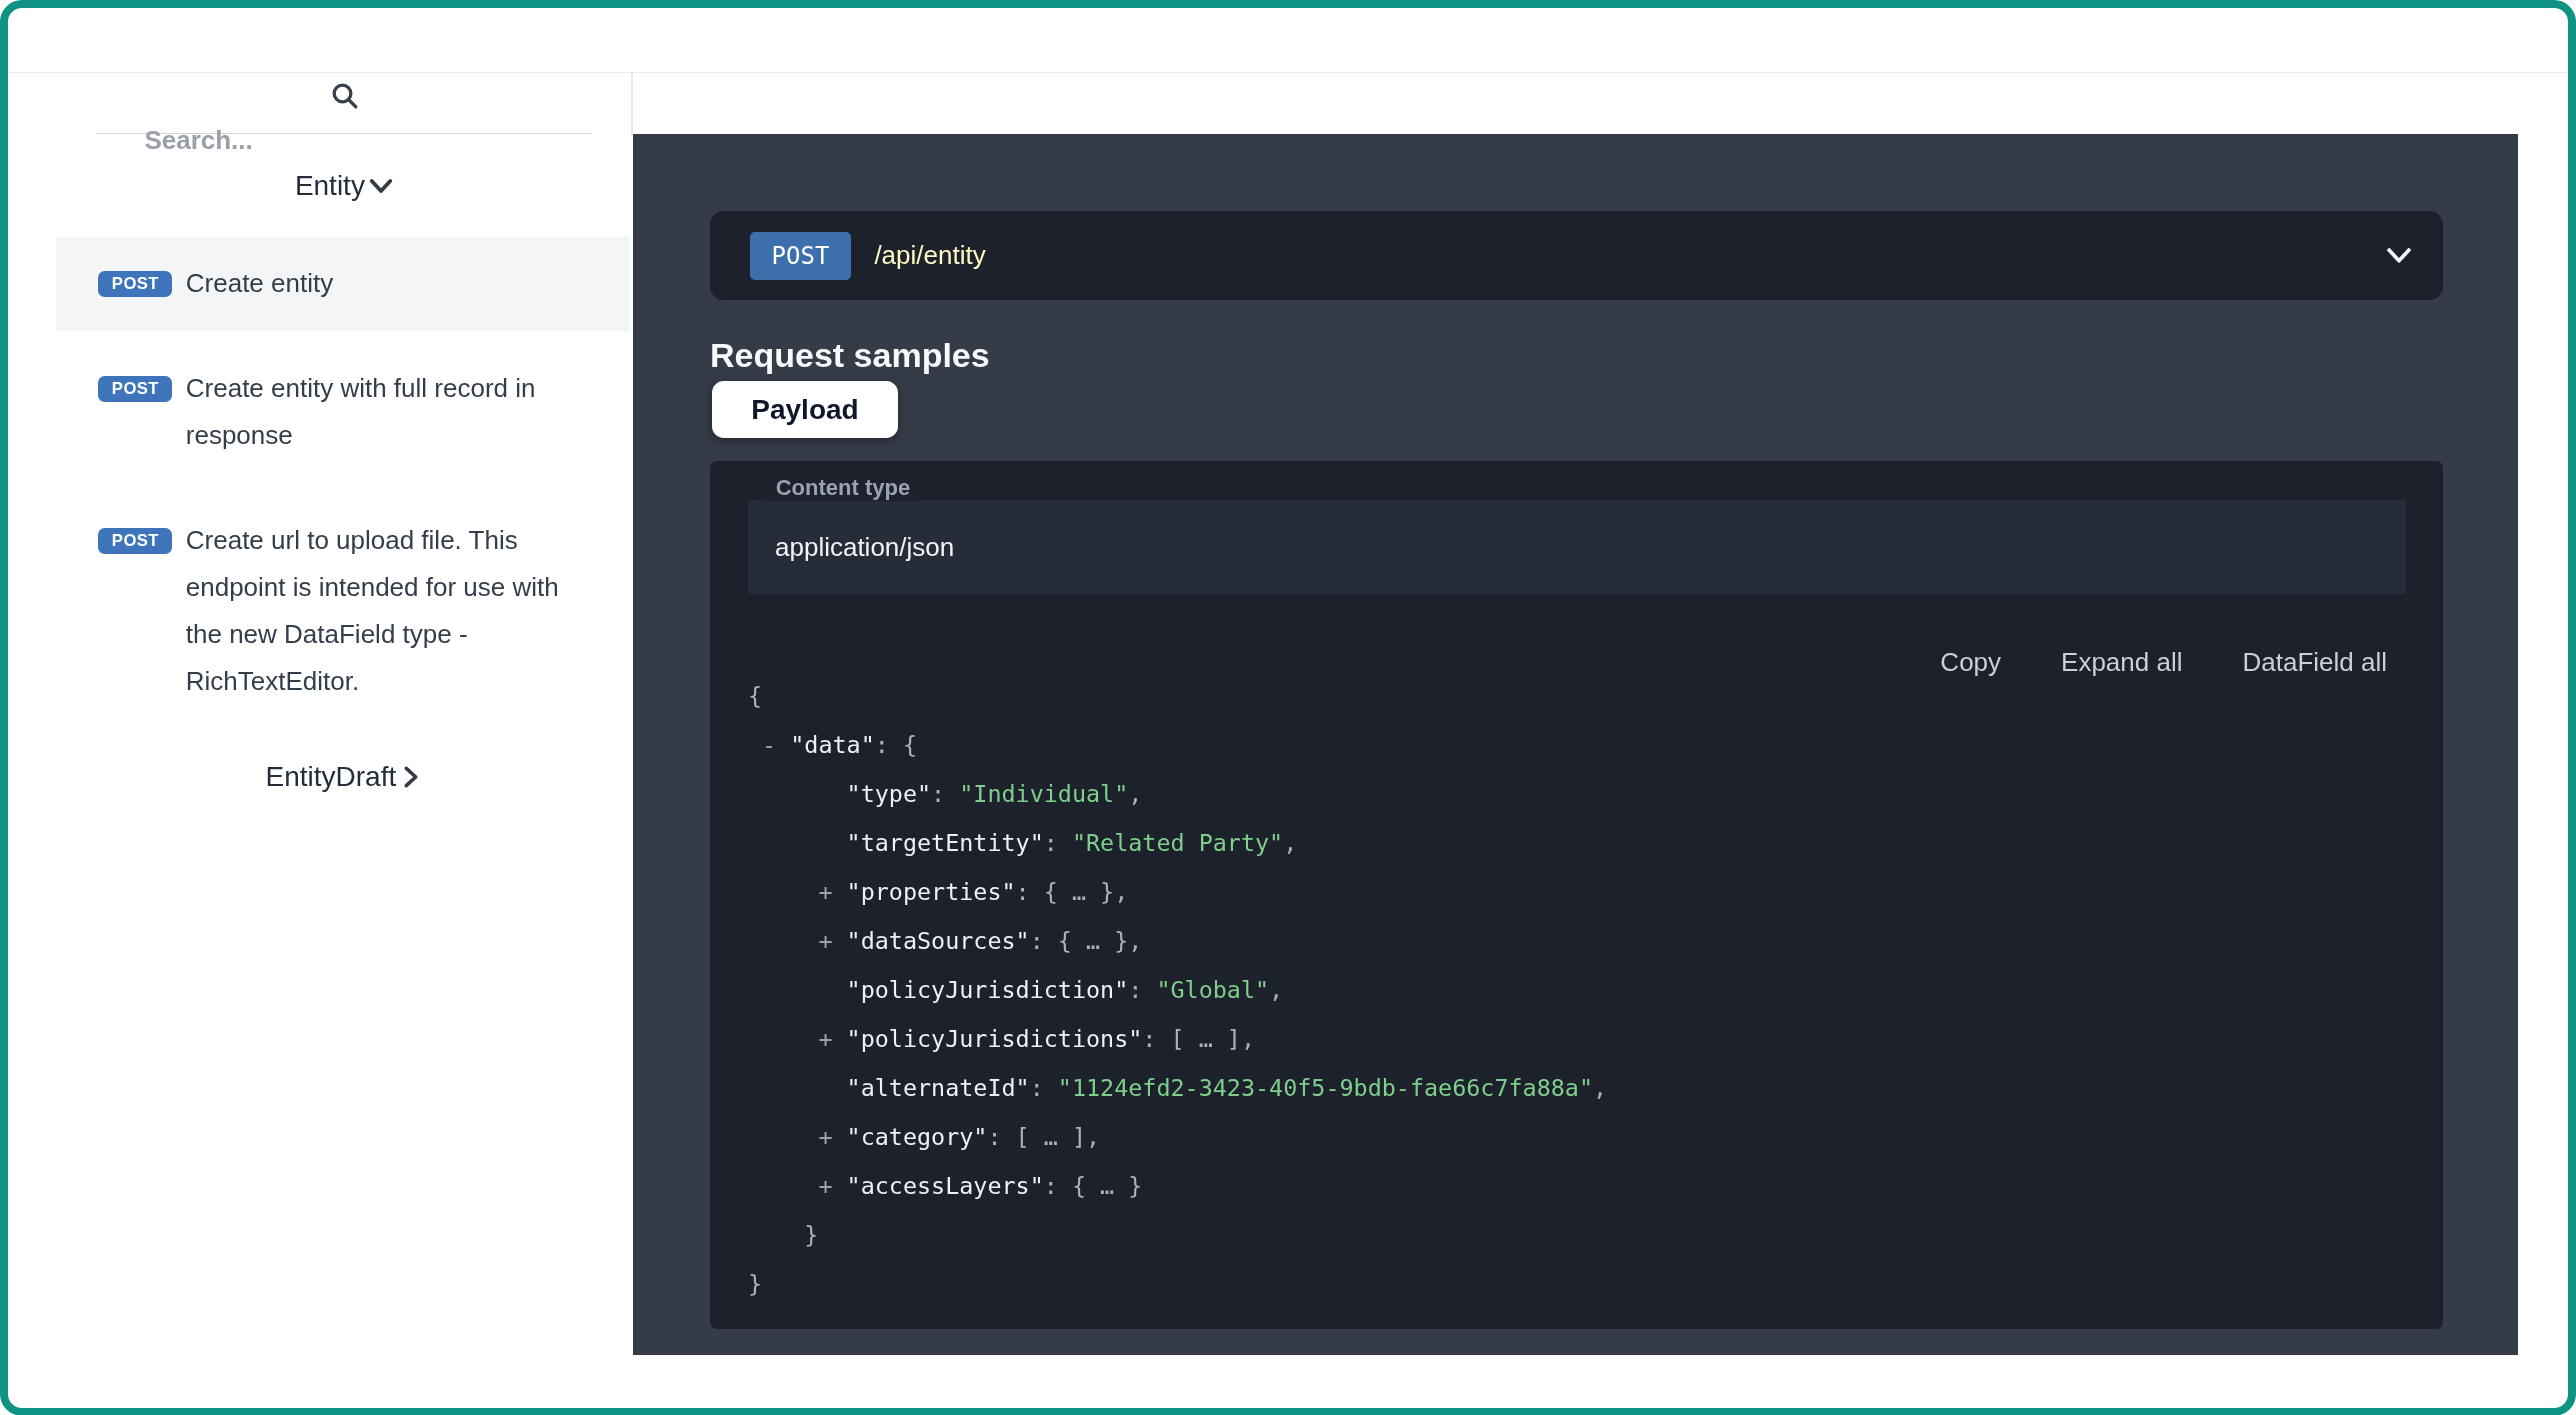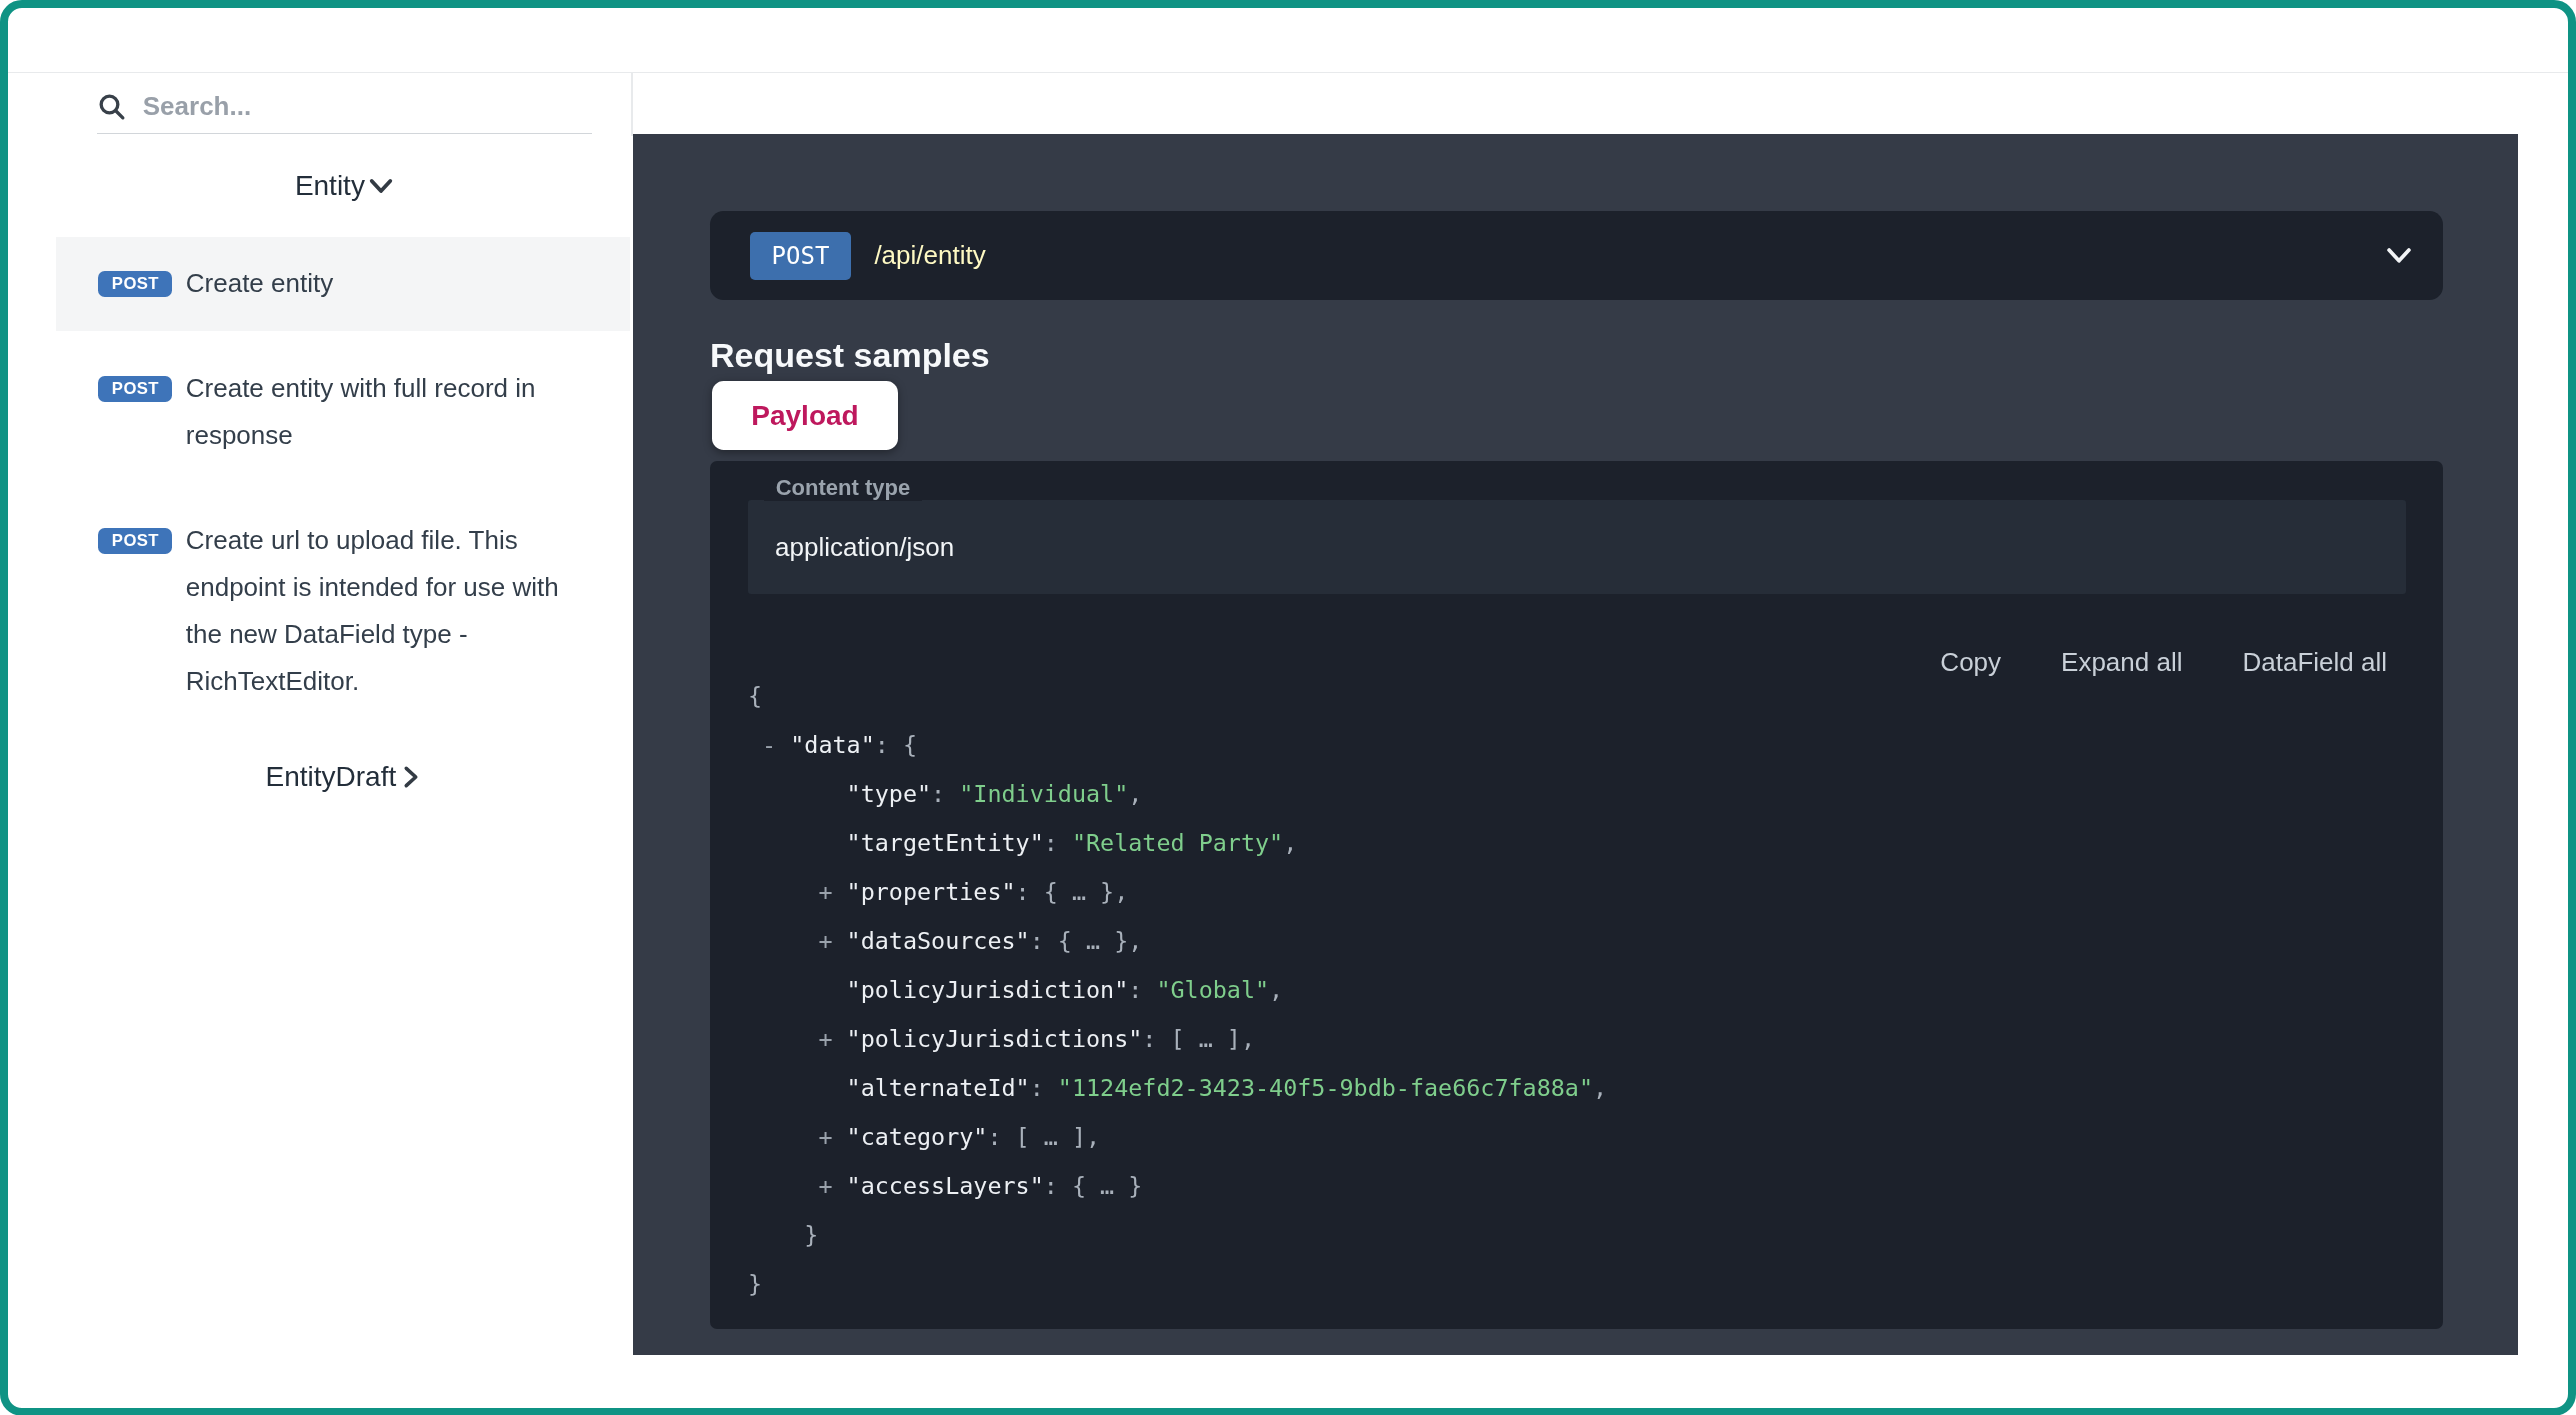--- a/index.html
+++ b/index.html
@@ -7,21 +7,21 @@
 
   
   .frame{position:absolute;inset:0;border:8.4px solid #0f9384;border-radius:22px;pointer-events:none;z-index:50;}
 
   
   .topbar{position:absolute;left:0;top:0;width:2576px;height:72px;background:#ffffff;border-bottom:1.7px solid #e8eaec;z-index:2;}
   .sidebar-divider{position:absolute;left:631px;top:72px;width:1.7px;height:64px;background:#e8eaec;}
 
   
   .sidebar{position:absolute;left:8.4px;top:74px;width:623px;height:1334px;background:#ffffff;}
-  .search{position:absolute;left:89px;top:6.7px;width:495px;height:52px;border-bottom:1.7px solid #d2d6da;display:flex;align-items:center;gap:13.4px;}
+  .search{position:absolute;left:89px;top:6.7px;width:495px;height:52px;border-bottom:1.7px solid #d2d6da;display:flex;align-items:center;gap:13.4px;flex-direction:column;}
   .search svg{flex:0 0 auto;}
   .search input{border:none;outline:none;background:transparent;font-family:"Liberation Sans",sans-serif;font-size:26px;font-weight:600;color:#374151;width:401px;}
   .search input::placeholder{color:#99a0a9;}
 
   .section-header{position:absolute;left:91px;width:493px;height:54px;display:flex;align-items:center;justify-content:center;cursor:pointer;}
   .section-header .sec-label{font-size:28px;color:#232e3a;}
   .sec-entity{top:85px;}
   .sec-entitydraft{top:676px;}
 
   .nav{position:absolute;left:0;top:163px;width:623px;}
@@ -33,21 +33,21 @@
 
   
   .panel{position:absolute;left:633px;top:134px;width:1885px;height:1221px;background:#353b47;}
 
   .endpoint-bar{position:absolute;left:77px;top:77px;width:1733px;height:89px;background:#1c212b;border-radius:13.4px;display:flex;align-items:center;padding-left:40px;box-sizing:border-box;cursor:pointer;}
   .badge-lg{width:101px;height:48px;border-radius:5px;background:#3d6fad;color:#ffffff;font-family:"DejaVu Sans Mono",monospace;font-size:24px;display:flex;align-items:center;justify-content:center;margin-right:23.4px;}
   .endpoint-path{font-family:Liberation Sans, sans-serif;font-size:26px;color:#fef9c3;}
   .endpoint-chevron{position:absolute;right:25px;top:25px;}
 
   .samples-title{position:absolute;left:77px;top:174px;font-size:34px;font-weight:bold;color:#f7f9fb;}
-  .payload-tab{position:absolute;left:79px;top:247px;width:186px;height:69px;border:none;border-radius:11.7px;background:#ffffff;color:#be185d;font-family:"Liberation Sans",sans-serif;font-size:28px;font-weight:bold;cursor:pointer;box-shadow:0 2.5px 8.4px rgba(0,0,0,.35);}
+  .payload-tab{position:absolute;left:79px;top:247px;width:186px;height:57px;border:none;border-radius:11.7px;background:#ffffff;color:#0f172a;font-family:"Liberation Sans",sans-serif;font-size:28px;font-weight:bold;cursor:pointer;box-shadow:0 2.5px 8.4px rgba(0,0,0,.35);}
 
   .code-card{position:absolute;left:77px;top:327px;width:1733px;height:868px;background:#1c212b;border-radius:7px;}
   .ct-field{position:absolute;left:38px;top:39px;width:1658px;height:94px;background:#262d38;border-radius:3.3px;display:flex;align-items:center;padding-left:27px;box-sizing:border-box;cursor:pointer;}
   .ct-field .ct-value{font-size:26px;color:#f2f5f7;}
   .ct-label{position:absolute;left:54px;top:14.2px;z-index:2;background:#1c212b;padding:0 11.7px;font-size:22px;font-weight:bold;color:#9aa3ad;}
 
   .code-actions{position:absolute;right:56px;top:186px;display:flex;gap:60px;}
   .action{font-size:26px;color:#c9d0d8;cursor:pointer;}
 
   .code{position:absolute;left:38px;top:211px;font-family:"DejaVu Sans Mono",monospace;font-size:23.4px;line-height:49px;white-space:pre;}

